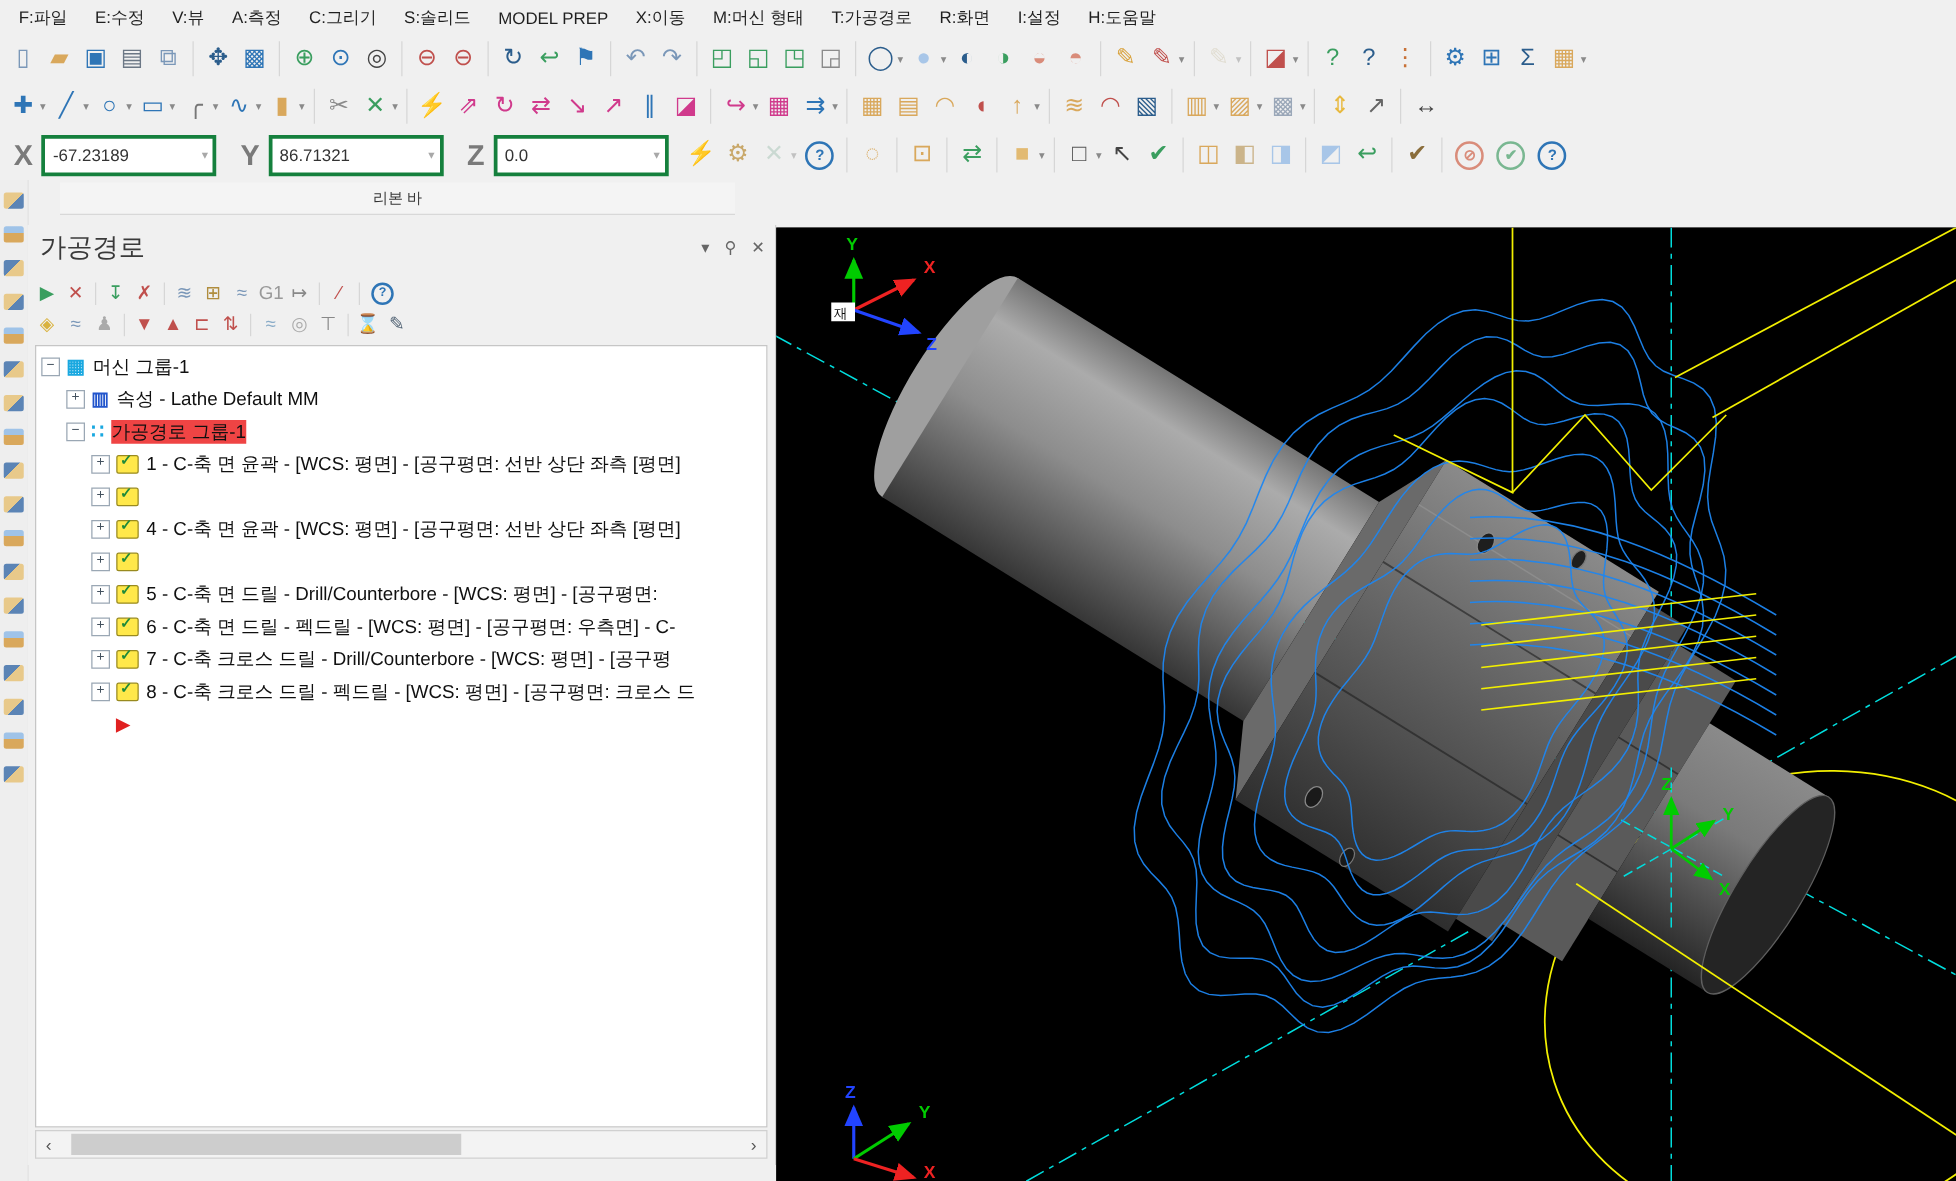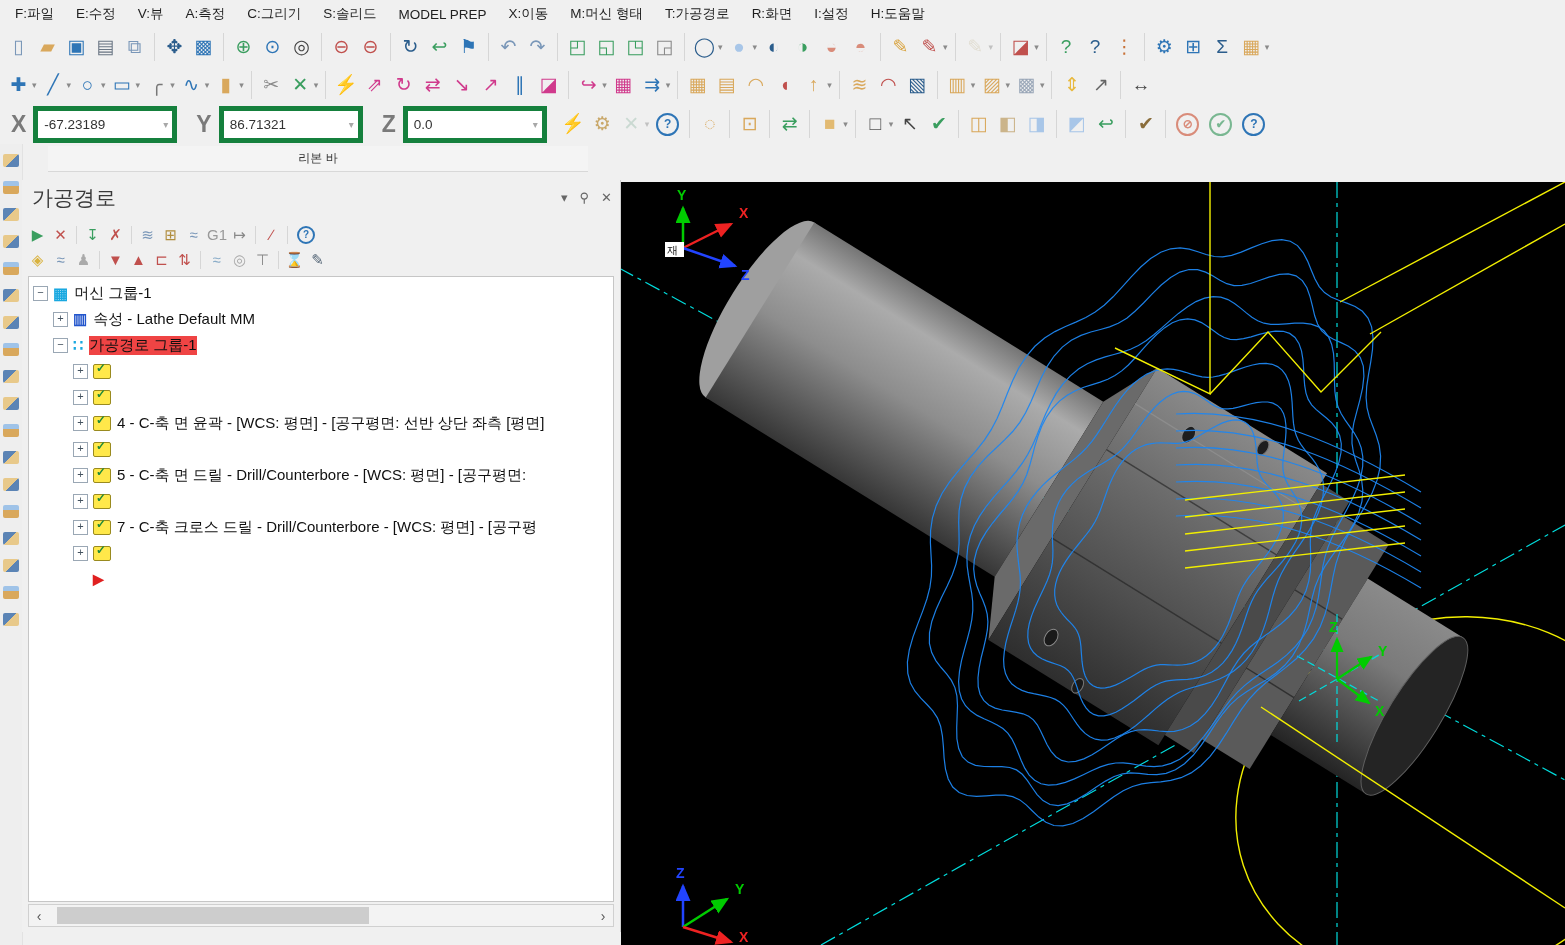--- a/index.html
+++ b/index.html
@@ -15,21 +15,21 @@
   #tb3{top:104px;height:40px}
   .tbtn{display:flex;align-items:center;height:30px;padding:0 2px;border-radius:3px}
   .glyph{font-size:19px;line-height:28px;width:25px;text-align:center}
   .glyph.round{width:19px;height:19px;line-height:18px;border-radius:50%;border:2px solid currentColor;
                font-size:12px;font-weight:bold;margin:0 3px;text-align:center}
   .dd{font-size:9px;color:#8a8a8a;margin-left:1px}
   .sep{width:1px;height:28px;background:#d6d6d6;margin:0 5px;flex:none}
   .dim{opacity:.45}
   .coord{display:flex;align-items:center;margin-right:12px}
   .clabel{font-size:23px;color:#7a7a7a;margin:0 7px;font-weight:bold}
-  .cfield{position:relative;width:134px;height:27px;border:5px solid #15803d;background:#fff;
+  .cfield{position:relative;width:134px;height:27px;border:3px solid #15803d;background:#fff;
           display:flex;align-items:center}
   .cfield input{border:0;outline:0;width:106px;font-size:13.5px;padding-left:6px;
                 font-family:"Liberation Sans",sans-serif;color:#333;background:transparent}
   .fdd{position:absolute;right:4px;color:#a8a8a8;font-size:10px}
   .ribbonbar{position:absolute;top:146px;left:48px;width:540px;height:25px;background:#f4f4f4;
              border-bottom:1px solid #d8d8d8;display:flex;align-items:center;justify-content:center;
              font-size:12px;color:#333}
   
   .sidebar{position:absolute;top:144px;left:0;width:22px;bottom:0;background:#eeeeee;display:flex;
            flex-direction:column;align-items:center;padding-top:10px;gap:14px;border-right:1px solid #e2e2e2}
@@ -578,20 +578,21 @@
       <div class="trow" style="padding-left: 24px;">
         <span class="exp">−</span>
         <span class="ticon" style="color: rgb(25, 168, 224); font-size: 16px;">∷</span>
         <span class="tlabel selected">가공경로 그룹-1</span>
       </div>
       <div class="trow" style="padding-left: 44px;">
         <span class="exp">+</span>
         <span class="fcheck">
           <span class="check">✓</span>
         </span>
+        <span class="tlabel">1 - C-축 면 윤곽 - [WCS: 평면] - [공구평면: 선반 상단 좌측 [평면]</span>
       </div>
       <div class="trow" style="padding-left: 44px;">
         <span class="exp">+</span>
         <span class="fcheck">
           <span class="check">✓</span>
         </span>
       </div>
       <div class="trow" style="padding-left: 44px;">
         <span class="exp">+</span>
         <span class="fcheck">
@@ -610,33 +611,35 @@
         <span class="fcheck">
           <span class="check">✓</span>
         </span>
         <span class="tlabel">5 - C-축 면 드릴 - Drill/Counterbore - [WCS: 평면] - [공구평면:</span>
       </div>
       <div class="trow" style="padding-left: 44px;">
         <span class="exp">+</span>
         <span class="fcheck">
           <span class="check">✓</span>
         </span>
+        <span class="tlabel">6 - C-축 면 드릴 - 펙드릴 - [WCS: 평면] - [공구평면: 우측면] - C-</span>
       </div>
       <div class="trow" style="padding-left: 44px;">
         <span class="exp">+</span>
         <span class="fcheck">
           <span class="check">✓</span>
         </span>
         <span class="tlabel">7 - C-축 크로스 드릴 - Drill/Counterbore - [WCS: 평면] - [공구평</span>
       </div>
       <div class="trow" style="padding-left: 44px;">
         <span class="exp">+</span>
         <span class="fcheck">
           <span class="check">✓</span>
         </span>
+        <span class="tlabel">8 - C-축 크로스 드릴 - 펙드릴 - [WCS: 평면] - [공구평면: 크로스 드</span>
       </div>
       <div class="trow" style="padding-left: 64px;">
         <span class="ticon" style="color: rgb(224, 32, 32); font-size: 14px;">▶</span>
       </div>
     </div>
   <div class="hscroll">
     <div class="harrow left">‹</div>
     <div class="hthumb"></div>
     <div class="harrow right">›</div>
   </div>

